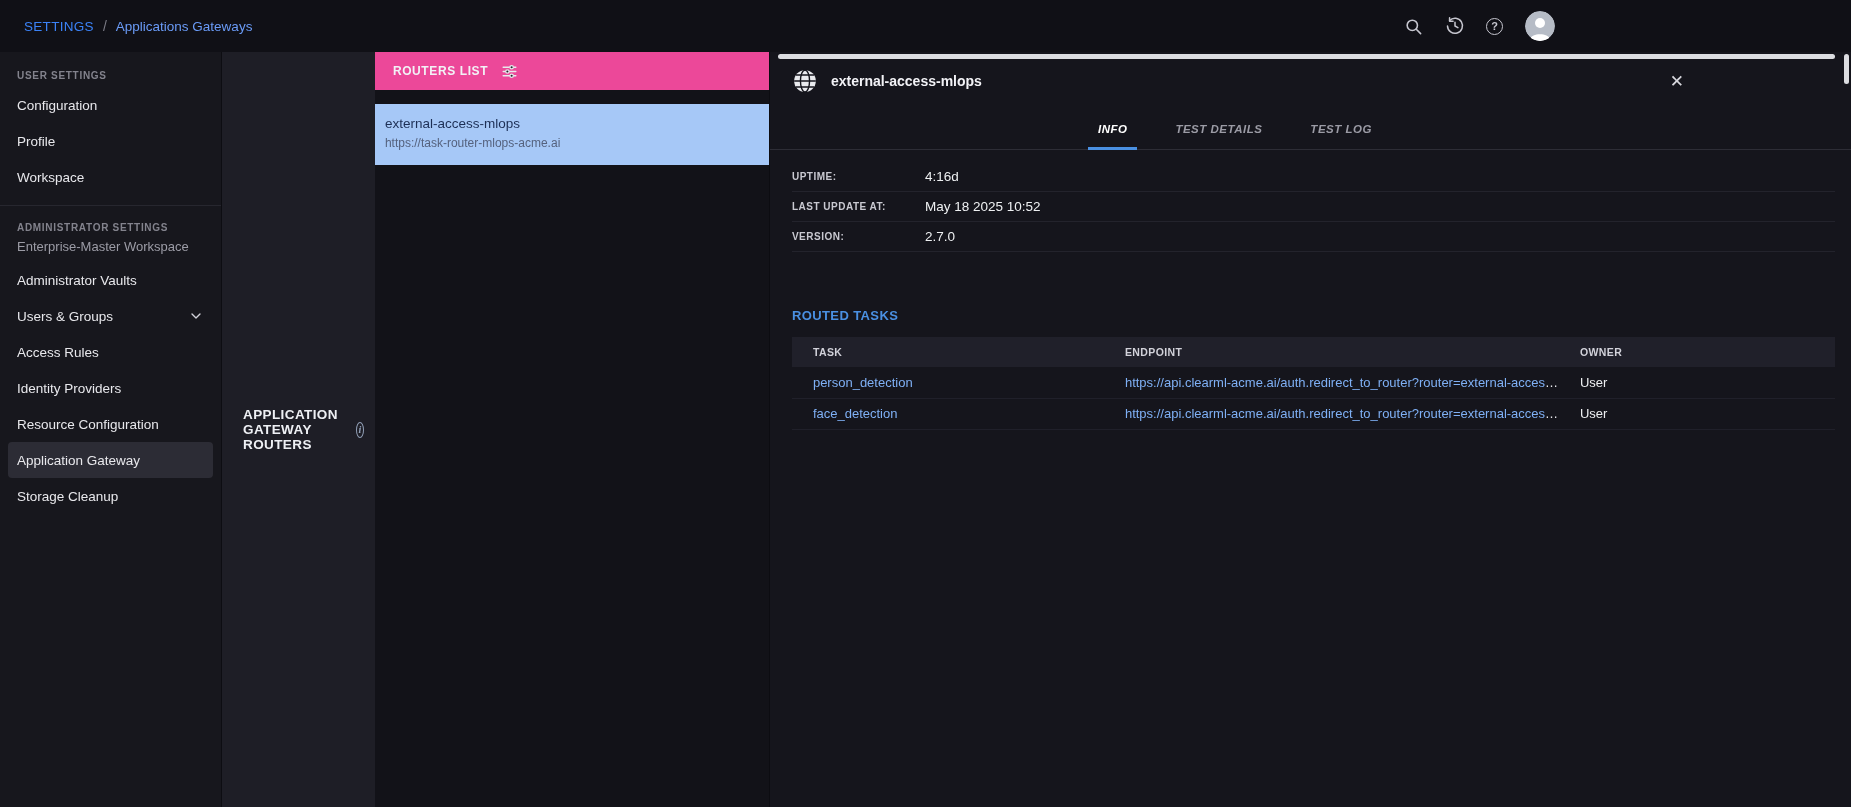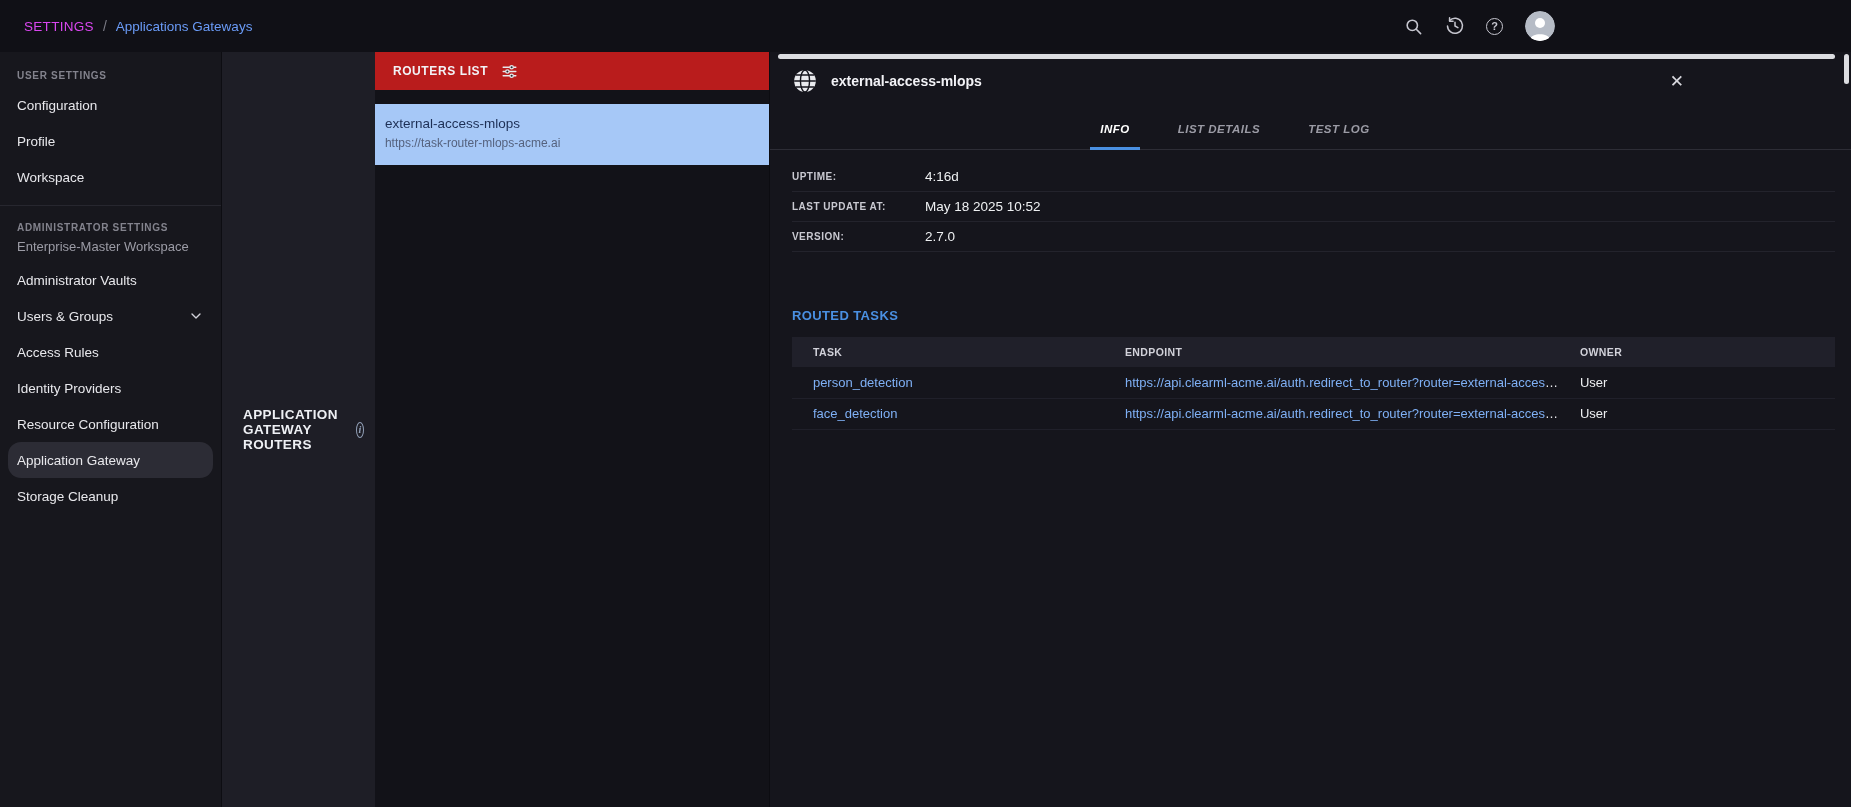--- a/index.html
+++ b/index.html
@@ -3,51 +3,51 @@
 <meta charset="utf-8">
 <style>
   * { margin:0; padding:0; box-sizing:border-box; }
   html,body { width:1851px; height:807px; overflow:hidden; background:#1e1e26; }
   body { font-family:"Liberation Sans","DejaVu Sans",sans-serif; color:#e6e6ea; font-size:13px; }
   .app { width:100%; height:100%; display:flex; flex-direction:column; }
 
   
   .topbar { flex:0 0 52px; background:#101016; display:flex; align-items:center; justify-content:space-between; padding-left:24px; }
   .crumbs { display:flex; align-items:center; gap:9px; font-size:13.5px; }
-  .crumb-root { color:#d946ef; letter-spacing:.3px; cursor:pointer; }
+  .crumb-root { color:#3b82f6; letter-spacing:.3px; cursor:pointer; }
   .crumb-sep { color:#7c7c86; font-size:14px; }
   .crumb-cur { color:#6a9bf7; }
   .top-icons { display:flex; align-items:center; gap:20px; margin-right:296px; }
   .icon-btn { width:22px; height:22px; display:flex; align-items:center; justify-content:center; cursor:pointer; color:#c6c6cf; }
   .help-circle { width:17px; height:17px; border:1.5px solid #c6c6cf; border-radius:50%; font-size:11px; font-weight:700; display:flex; align-items:center; justify-content:center; color:#c6c6cf; cursor:pointer; }
   .avatar { width:30px; height:30px; border-radius:50%; overflow:hidden; cursor:pointer; margin-left:2px; }
 
   
   .body-row { flex:1; display:flex; min-height:0; }
 
   
   .sidebar { flex:0 0 222px; background:#17171d; border-right:1px solid #0d0d12; padding-top:12px; overflow:hidden; }
   .side-label { font-size:10px; font-weight:700; letter-spacing:.7px; color:#83838d; padding:6px 17px; text-transform:uppercase; }
   .side-sub { font-size:13px; color:#9c9ca6; padding:0 17px 8px; }
   .side-item { height:36px; margin:0 8px; padding:0 9px; border-radius:4px; display:flex; align-items:center; font-size:13.5px; color:#e8e8ec; cursor:pointer; }
-  .side-item.selected { background:#2c2c35;border-radius:13px; }
+  .side-item.selected { background:#2c2c35; }
   .side-item .chev { margin-left:auto; display:flex; align-items:center; }
   .side-divider { height:1px; background:#27272f; margin:10px 0; }
 
   
   .main { flex:1; display:flex; min-width:0; background:#1e1e26; }
   .page-head { flex:0 0 48px; display:flex; align-items:center; gap:10px; padding-left:21px; }
   .page-title { font-size:13.5px; font-weight:700; letter-spacing:.4px; color:#eef0f4; }
   .info-icon { width:16px; height:16px; border-radius:50%; border:1.5px solid #93a1b8; color:#93a1b8; font-size:10px; font-weight:700; font-style:italic; font-family:"Liberation Serif",serif; display:flex; align-items:center; justify-content:center; cursor:pointer; }
 
   .panels { flex:1; display:flex; min-height:0; padding-left:11px; }
 
   
   .routers-panel { flex:0 0 394px; background:#121218; display:flex; flex-direction:column; }
-  .routers-head { flex:0 0 38px; background:#b91c1c; display:flex; align-items:center; gap:13px; padding:0 18px; }
+  .routers-head { flex:0 0 38px; background:#ec4899; display:flex; align-items:center; gap:13px; padding:0 18px; }
   .routers-head-title { font-size:12px; font-weight:700; letter-spacing:.6px; color:#f2f2f6; }
   .router-item { margin-top:14px; background:#a6c8f7; padding:12px 10px 0; height:61px; cursor:pointer; }
   .router-name { font-size:13.5px; color:#1d2f55; margin-bottom:5px; }
   .router-url { font-size:12px; color:#55627e; }
 
   
   .detail { flex:1; background:#15151c; border-left:1px solid #0c0c11; position:relative; min-width:0; display:flex; flex-direction:column; }
   .hscroll-thumb { position:absolute; top:2px; left:8px; right:16px; height:5px; border-radius:3px; background:#dcdde1; cursor:pointer; }
   .vscroll-thumb { position:absolute; top:2px; right:2px; width:5px; height:30px; border-radius:3px; background:#dcdde1; cursor:pointer; }
   .detail-head { flex:0 0 58px; width:930px; display:flex; align-items:center; gap:13px; padding:0 16px 0 22px; }
@@ -199,21 +199,21 @@
                 </g>
               </svg>
             </span>
             <span class="detail-title">external-access-mlops</span>
             <span class="close-btn">✕</span>
           </div>
 
           <div class="tabs-row">
             <div class="tabs-inner">
               <div class="tab active">INFO</div>
-              <div class="tab">LIST DETAILS</div>
+              <div class="tab">TEST DETAILS</div>
               <div class="tab">TEST LOG</div>
             </div>
           </div>
 
           <div class="detail-body">
 
             <div class="d-rows">
               <div class="d-row">
                 <span class="d-label">UPTIME:</span>
                 <span class="d-value">4:16d</span>

